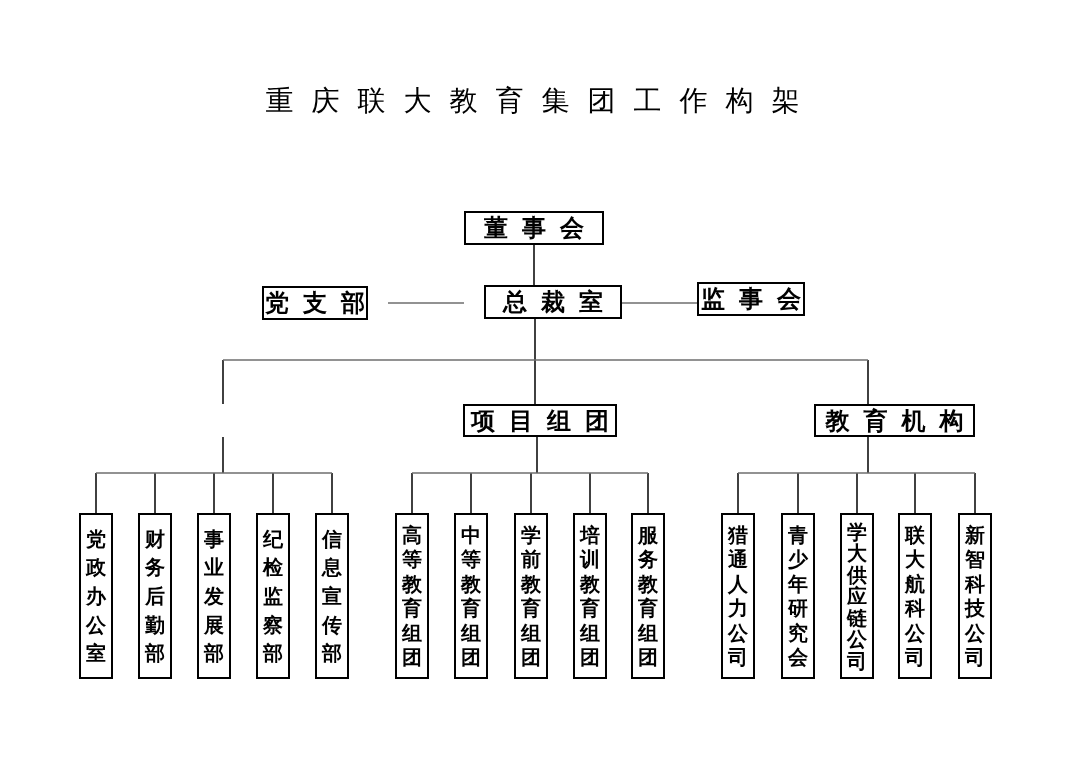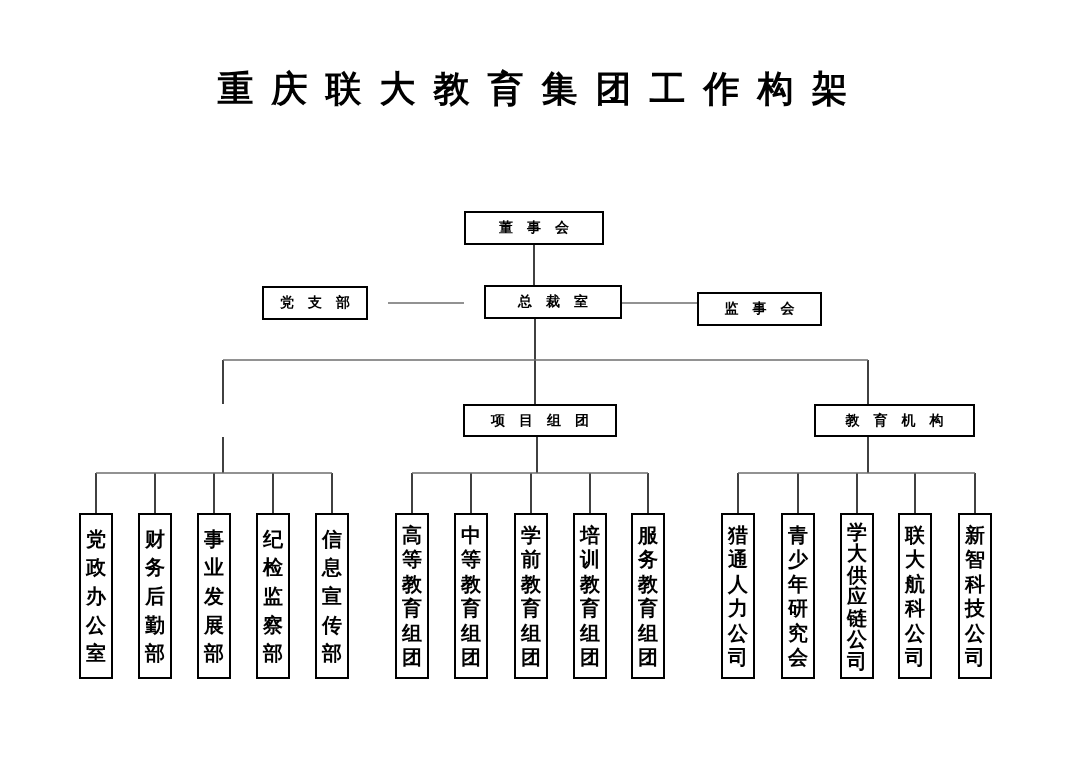--- a/index.html
+++ b/index.html
@@ -2,44 +2,44 @@
 <html><head>
 <meta charset="utf-8">
 <style>
   html,body { margin:0; padding:0; background:#ffffff; }
   .page {
     position:relative; width:1065px; height:773px; background:#ffffff;
     font-family:"Liberation Serif","DejaVu Serif",serif; color:#000;
     overflow:hidden;
   }
   .title {
-    position:absolute; top:64px; left:0; width:1065px; height:50px;
+    position:absolute; top:76px; left:0; width:1065px; height:50px;
     display:flex; align-items:center; justify-content:center;
     font-family:"Liberation Sans","DejaVu Sans",sans-serif;
-    font-weight:bold; font-size:36px; letter-spacing:18px; white-space:nowrap;
+    font-weight:normal; font-size:28px; letter-spacing:18px; white-space:nowrap;
   }
   .title span { margin-right:-18px; }
   .lines { position:absolute; top:0; left:0; width:1065px; height:773px; }
   .hbox {
     position:absolute; box-sizing:border-box; border:2px solid #000; background:#fff;
     display:flex; align-items:center; justify-content:center;
-    font-weight:bold; font-size:14px; letter-spacing:14px; white-space:nowrap;
+    font-weight:bold; font-size:24px; letter-spacing:14px; white-space:nowrap;
   }
   .hbox span { margin-right:-14px; }
   .vbox {
     position:absolute; box-sizing:border-box; border:2px solid #000; background:#fff;
     width:34px; height:166px; top:513px;
     display:flex; flex-direction:column; justify-content:space-evenly; align-items:center;
     font-weight:bold; font-size:20px; line-height:1; padding:5px 0;
   }
   
   .b-board       { left:464px; top:211px; width:140px; height:34px; }
   .b-party       { left:262px; top:286px; width:106px; height:34px; }
   .b-president   { left:464px; top:285px; width:138px; height:34px;margin-left:20px; }
-  .b-supervisory { left:697px; top:292px; width:125px; height:34px; }
+  .b-supervisory { left:697px; top:282px; width:108px; height:34px; }
   
   .b-branch1 { left:147px; top:404px; width:152px; height:33px; }
   .b-branch2 { left:463px; top:404px; width:154px; height:33px;align-items:center; }
   .b-branch3 { left:814px; top:404px; width:161px; height:33px; }
   
   .l10 { left:79px; }  .l11 { left:138px; } .l12 { left:197px; } .l13 { left:256px; } .l14 { left:315px; }
   
   .l20 { left:395px; } .l21 { left:454px; } .l22 { left:514px; } .l23 { left:573px; } .l24 { left:631px; }
   
   .l30 { left:721px; } .l31 { left:781px; } .l32 { left:840px; } .l33 { left:898px; } .l34 { left:958px; }

